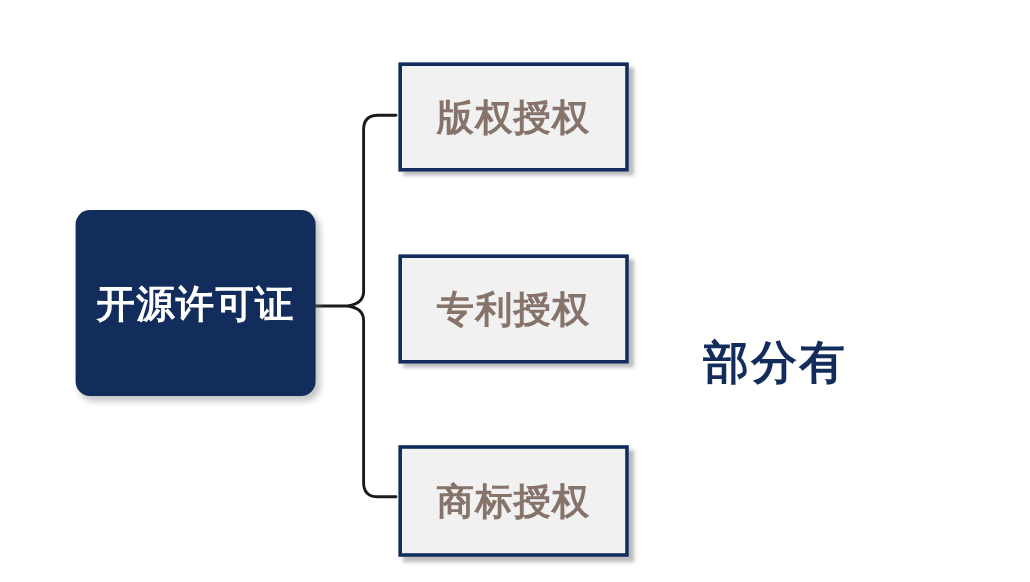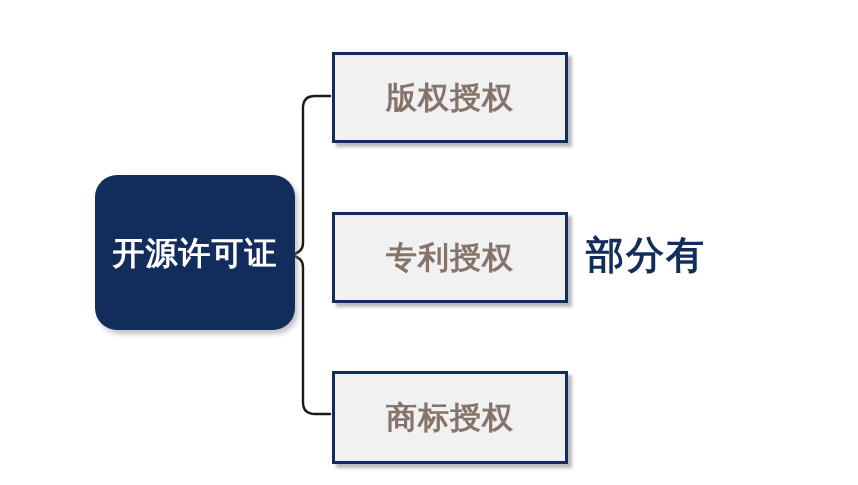--- a/index.html
+++ b/index.html
@@ -31,39 +31,38 @@
     stroke: var(--connector);
     stroke-width: 2.4;
     stroke-linecap: round;
   }
 
   .root-node {
     position: absolute;
     left: 63px; top: 175px;
     width: 200px; height: 155px;
     background: var(--navy);
-    border-radius: 22px;
+    border-radius: 12px;
     display: flex;
     flex-direction: column;
     align-items: center;
     justify-content: center;
     color: var(--root-text);
     font-size: 32px;
     font-weight: bold;
     line-height: 44px;
     letter-spacing: 1px;
     text-align: center;
     box-shadow: 3px 4px 5px rgba(125,125,125,0.45);
-    margin-left: 32px;
   }
 
   .branch-box {
     position: absolute;
     left: 332px;
-    width: 236px;
+    width: 192px;
     height: 91px;
     background: var(--box-fill);
     border: 3px solid var(--navy);
     box-shadow: 4px 4px 3px rgba(120,120,120,0.5);
     display: flex;
     align-items: center;
     justify-content: center;
   }
   .branch-box .branch-label {
     font-size: 31px;
@@ -79,20 +78,21 @@
   .note {
     position: absolute;
     left: 586px;
     height: 44px;
     line-height: 44px;
     font-size: 38px;
     font-weight: bold;
     color: var(--navy);
     letter-spacing: 2px;
     white-space: nowrap;
+    margin-top: 48px;
   }
   .note-1 { top: 233px; }
   .note-2 { top: 392px; }
 </style>
 </head>
 <body>
 
 <div class="canvas">
 
   <svg class="connectors" width="858" height="485" viewBox="0 0 858 485" aria-hidden="true">

